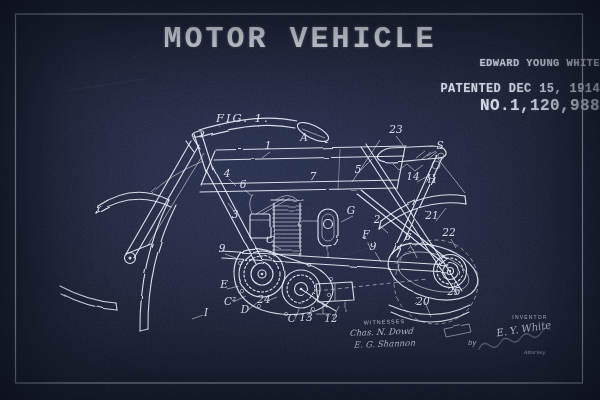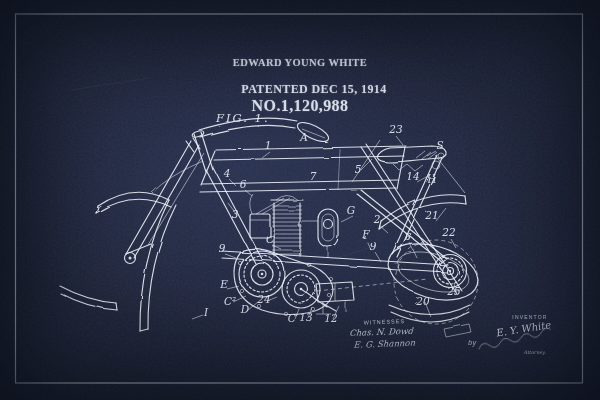--- a/index.html
+++ b/index.html
@@ -35,22 +35,22 @@
   }
   .grain{mix-blend-mode:screen;opacity:.55;}
   
   .t-title{
     position:absolute;top:22px;left:0;right:0;text-align:center;
     font-family:"Liberation Mono", monospace;font-weight:bold;
     font-size:30px;letter-spacing:3px;color:var(--title,#edf0f7);
     text-shadow:0 0 3px rgba(225,235,255,.35);
   }
   .t-sub{
-    position:absolute;left:0;right:0;text-align:center;
-    font-family:Liberation Serif, serif;font-weight:bold;
+    position:absolute;left:0;right:0;text-align:right;
+    font-family:Liberation Mono, monospace;font-weight:bold;
     color:#dde2ee;letter-spacing:.4px;
     text-shadow:0 0 2px rgba(225,235,255,.28);
   }
   .t-sub1{top:57px;font-size:10.5px;}
   .t-sub2{top:82px;font-size:12px;padding-left:28px;}
   .t-sub3{top:97px;font-size:16px;}
   .witnesses{position:absolute;left:350px;top:318px;width:110px;color:#d9dfec;transform:rotate(-2deg);}
   .w-head{font-size:5.5px;letter-spacing:1px;opacity:.85;padding-left:14px;}
   .w-sig{font-family:"DejaVu Serif", serif;font-style:italic;font-size:8.5px;margin-top:2px;transform:skewX(-8deg);opacity:.9;}
   .w-sig2{margin-left:4px;}
@@ -248,20 +248,21 @@
           <text x="306" y="321" class="plabel">13</text>
           <text x="331" y="322" class="plabel">12</text>
         </g>
 
       <path class="ink-thin" transform="rotate(-7 515 342)" d="M478,345 q5,-9 11,-3 q6,6 11,-1 q5,-7 11,-1 q5,5 11,-2 q5,-6 10,0 q5,5 11,-3 q4,-5 9,-1"></path>
     </g>
 
     <rect class="grain" width="600" height="400" filter="url(#grain)"></rect>
   </svg>
 
+  <div class="t-title">MOTOR VEHICLE</div>
   <div class="t-sub t-sub1">EDWARD YOUNG WHITE</div>
   <div class="t-sub t-sub2">PATENTED DEC 15, 1914</div>
   <div class="t-sub t-sub3">NO.1,120,988</div>
 
   <div class="witnesses">
     <div class="w-head">WITNESSES</div>
     <div class="w-sig">Chas. N. Dowd</div>
     <div class="w-sig w-sig2">E. G. Shannon</div>
   </div>
 

